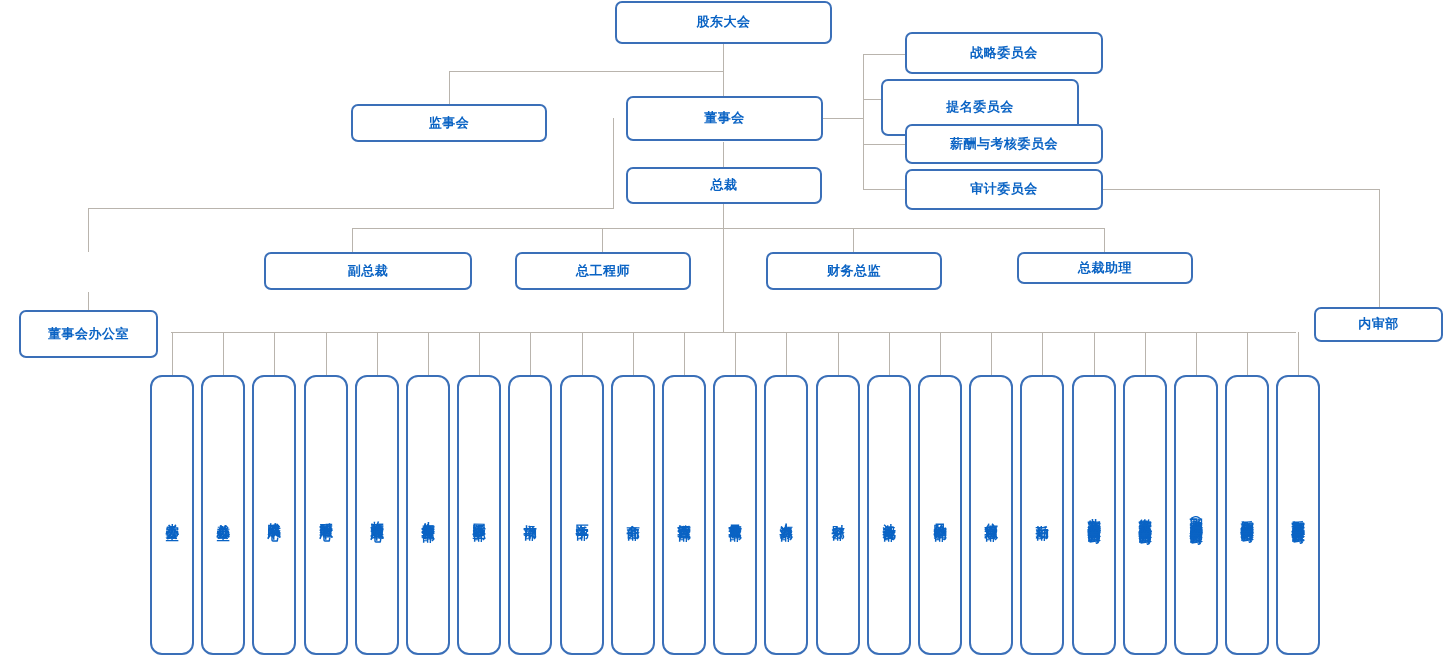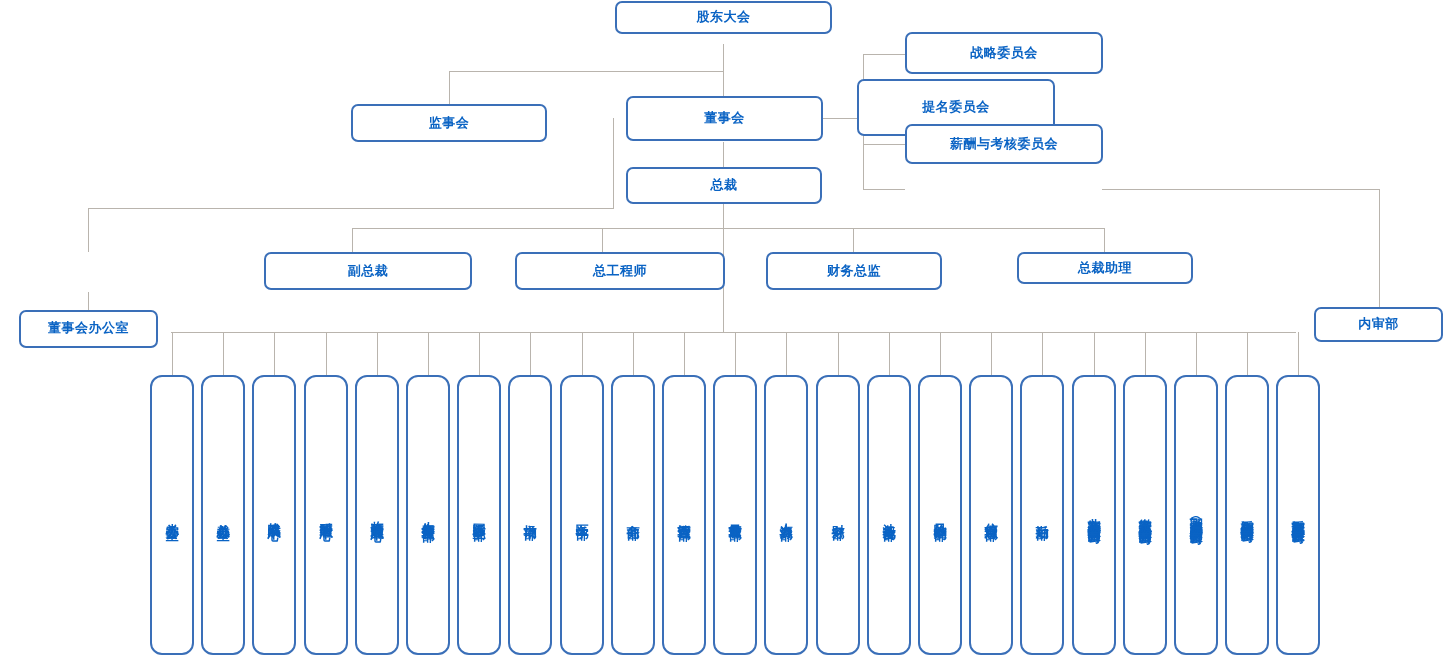--- a/index.html
+++ b/index.html
@@ -96,38 +96,39 @@
   <div class="ln h" style="left:352px; top:228px; width:753px;"></div>
   <div class="ln v" style="left:352px; top:228px; height:24px;"></div>
   <div class="ln v" style="left:602px; top:228px; height:24px;"></div>
   <div class="ln v" style="left:853px; top:228px; height:24px;"></div>
   <div class="ln v" style="left:1104px; top:228px; height:24px;"></div>
 
   <div class="ln v" style="left:723px; top:228px; height:104px;"></div>
 
   <div class="ln h" style="left:171px; top:332px; width:1125px;"></div>
 
-  <div class="box h" style="left:615px; top:1px; width:217px; height:33px;">股东大会</div>
+  <div class="box h" style="left:615px; top:1px; width:217px; height:43px;">股东大会</div>
 
   <div class="box h" style="left:351px; top:104px; width:196px; height:38px;">监事会</div>
 
   <div class="box h" style="left:626px; top:96px; width:197px; height:45px;">董事会</div>
 
   <div class="box h" style="left:626px; top:167px; width:196px; height:37px;">总裁</div>
 
   <div class="box h" style="left:905px; top:32px; width:198px; height:42px;">战略委员会</div>
-  <div class="box h" style="left:857px; top:79px; width:198px; height:57px;">提名委员会</div>
+  <div class="box h" style="left:881px; top:79px; width:198px; height:57px;">提名委员会</div>
   <div class="box h" style="left:905px; top:124px; width:198px; height:40px;">薪酬与考核委员会</div>
-
-  <div class="box h" style="left:19px; top:310px; width:139px; height:38px;font-family:Liberation Mono, monospace;">董事会办公室</div>
+  <div class="box h" style="left:905px; top:169px; width:198px; height:41px;">审计委员会</div>
+
+  <div class="box h" style="left:19px; top:310px; width:139px; height:48px;">董事会办公室</div>
 
   <div class="box h" style="left:1314px; top:307px; width:129px; height:35px;">内审部</div>
 
   <div class="box h" style="left:264px; top:252px; width:208px; height:38px;">副总裁</div>
-  <div class="box h" style="left:515px; top:252px; width:210px; height:38px;">总工程师</div>
+  <div class="box h" style="left:515px; top:252px; width:176px; height:38px;">总工程师</div>
   <div class="box h" style="left:766px; top:252px; width:176px; height:38px;">财务总监</div>
   <div class="box h" style="left:1017px; top:252px; width:176px; height:32px;">总裁助理</div>
 
   <div id="dept-layer">
       <div class="ln v" style="left: 172px; top: 332px; height: 43px;"></div>
       <div class="box v" style="left: 150px; top: 375px; width: 44px; height: 280px;">
         <span>党委办公室</span>
       </div>
       <div class="ln v" style="left: 223px; top: 332px; height: 43px;"></div>
       <div class="box v" style="left: 201px; top: 375px; width: 44px; height: 280px;">

